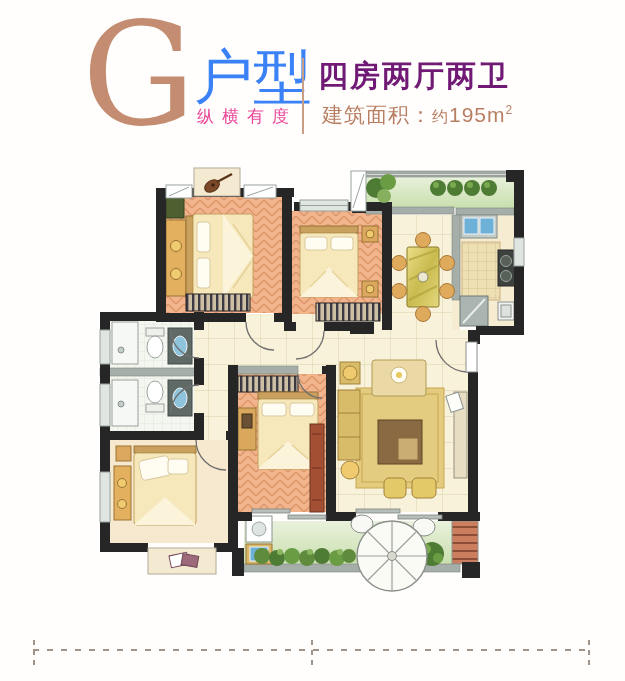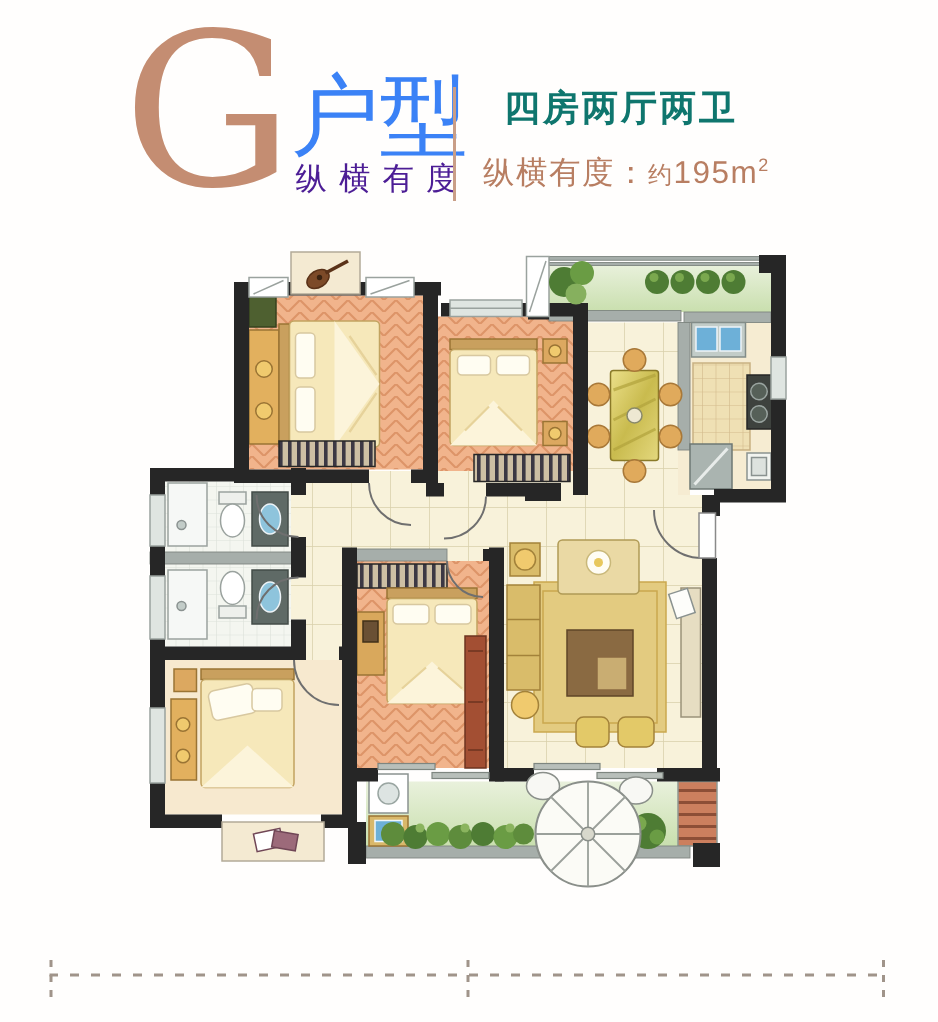--- a/index.html
+++ b/index.html
@@ -4,23 +4,23 @@
 <style>
   html,body{margin:0;padding:0;background:#ffffff;}
   #stage{position:relative;width:625px;height:681px;background:#fffefd;overflow:hidden;
          font-family:"Liberation Sans","DejaVu Sans",sans-serif;}
   #plan-svg{position:absolute;left:0;top:0;}
   
   .g-letter{position:absolute;left:82px;top:4px;font-family:"DejaVu Serif","Liberation Serif",serif;
             font-size:142px;line-height:1;color:#c48d72;font-weight:400;}
   .type-label{position:absolute;left:194px;top:42px;font-size:59px;line-height:1.2;color:#3b82f6;
               font-family:"DejaVu Serif","Liberation Serif",serif;font-weight:400;}
-  .tagline{position:absolute;left:197px;top:105px;font-size:21px;letter-spacing:8px;color:#4c1d95;}
+  .tagline{position:absolute;left:197px;top:105px;font-size:17px;letter-spacing:8px;color:#ec4899;}
   .v-divider{position:absolute;left:302px;top:58px;width:2px;height:76px;background:#c99e87;}
-  .layout-label{position:absolute;left:336px;top:56px;font-size:24px;font-weight:bold;color:#0f766e;
+  .layout-label{position:absolute;left:318px;top:56px;font-size:30px;font-weight:bold;color:#701a75;
                 font-family:"DejaVu Serif","Liberation Serif",serif;letter-spacing:2px;}
   .area-row{position:absolute;left:322px;top:101px;font-size:21px;color:#b87e62;letter-spacing:1px;}
   .area-row .approx{font-size:16px;}
   .area-row sup{font-size:12px;}
   
   .dash-h{position:absolute;left:33px;top:649px;width:557px;height:2px;
           background:repeating-linear-gradient(90deg,#a0948a 0 6px,transparent 6px 14px);}
   .dash-v{position:absolute;top:635px;width:2px;height:30px;
           background:repeating-linear-gradient(0deg,#a0948a 0 5px,transparent 5px 10px);}
   .dash-v.l{left:33px;} .dash-v.m{left:311px;} .dash-v.r{left:588px;}
@@ -386,21 +386,21 @@
     </g>
   </svg>
 
   <div>
     <div class="g-letter">G</div>
     <div class="type-label">户型</div>
     <div class="tagline">纵横有度</div>
     <div class="v-divider"></div>
     <div class="layout-label">四房两厅两卫</div>
     <div class="area-row">
-      <span>纵横有度：</span><span class="approx">约</span><span>195m</span><sup>2</sup>
+      <span>建筑面积：</span><span class="approx">约</span><span>195m</span><sup>2</sup>
     </div>
   </div>
 
   <div class="dash-h"></div>
   <div class="dash-v l"></div>
   <div class="dash-v m"></div>
   <div class="dash-v r"></div>
 
 </div>
 

